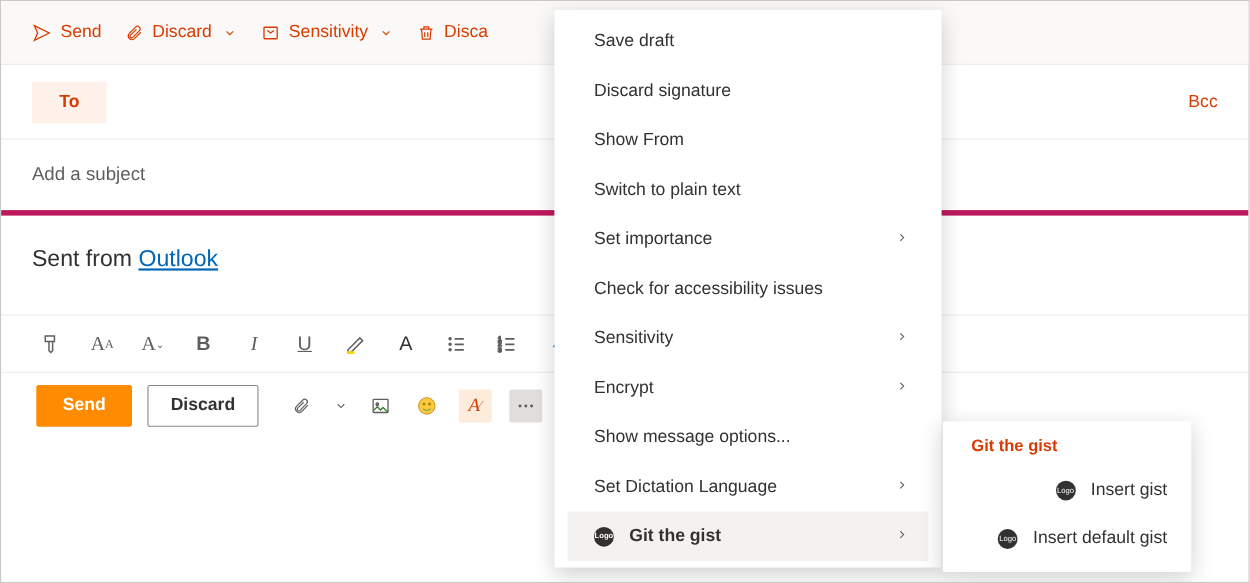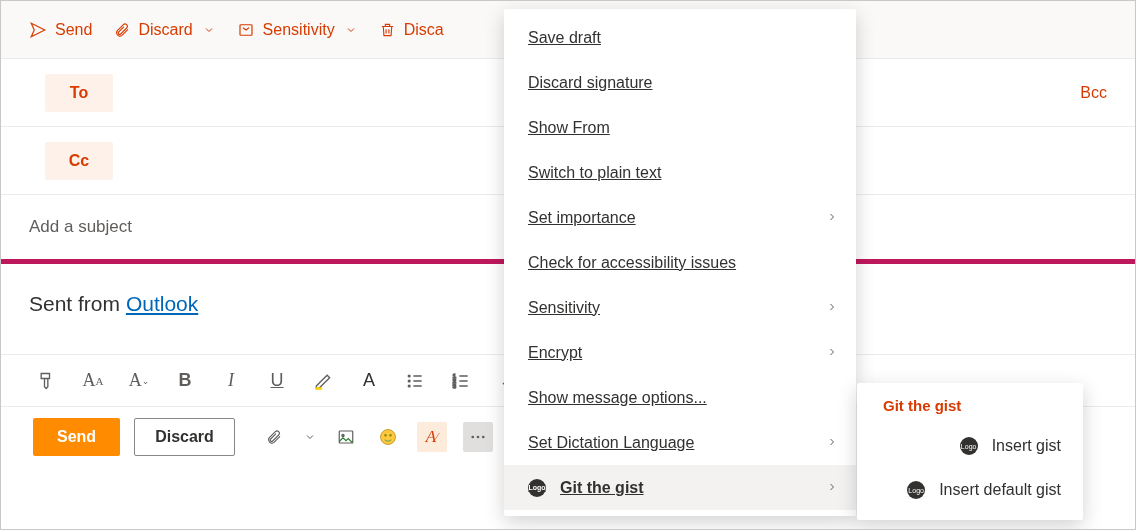--- a/index.html
+++ b/index.html
@@ -46,21 +46,20 @@
   }
   .chip {
     background: #fdf1e9;
     color: #d83b01;
     font-weight: 600;
     font-size: 16px;
     padding: 10px 20px;
     border-radius: 2px;
     min-width: 68px;
     text-align: center;
-    margin-left: 16px;
   }
   .bcc-link {
     position: absolute;
     right: 28px;
     color: #d83b01;
     font-size: 16px;
     cursor: pointer;
     text-align: center;
   }
   .subject-row {
@@ -160,23 +159,22 @@
   }
   
   .menu {
     position: absolute;
     top: 8px;
     left: 503px;
     width: 352px;
     background: #fff;
     box-shadow: 0 6px 20px rgba(0,0,0,0.18);
     border-radius: 2px;
-    padding: 6px 0;
+    padding: 6px 12px;
     z-index: 50;
-    text-decoration: underline;
   }
   .menu-item {
     height: 45px;
     display: flex;
     align-items: center;
     padding: 0 24px;
     font-size: 16px;
     color: #323130;
     cursor: pointer;
     position: relative;
@@ -269,23 +267,20 @@
         <path d="M4 7h16M9 7V4h6v3M6 7l1 13h10l1-13M10 11v6M14 11v6"></path>
       </svg>
     <span style="white-space:nowrap;overflow:hidden;max-width:40px;">Discard</span>
   </div>
 </div>
 
 <div class="compose">
   <div class="row-field">
     <span class="chip">To</span>
     <span class="bcc-link">Bcc</span>
-  </div>
-  <div class="row-field">
-    <span class="chip">Cc</span>
   </div>
   <div class="subject-row">
     <input class="subject-input" type="text" placeholder="Add a subject" style="">
   </div>
   <div class="body-area">
     <span>Sent from </span><a href="#">Outlook</a>
   </div>
 
   <div class="format-bar">
     <span class="fb-icon">

